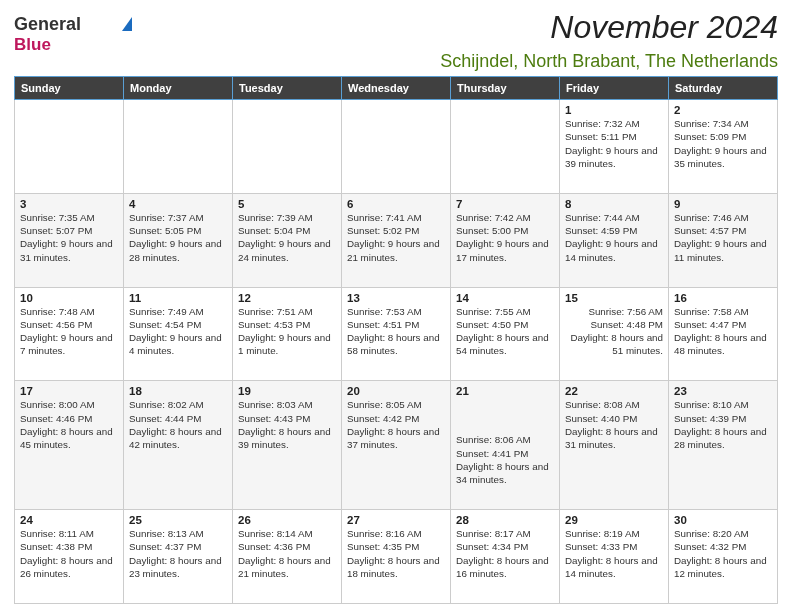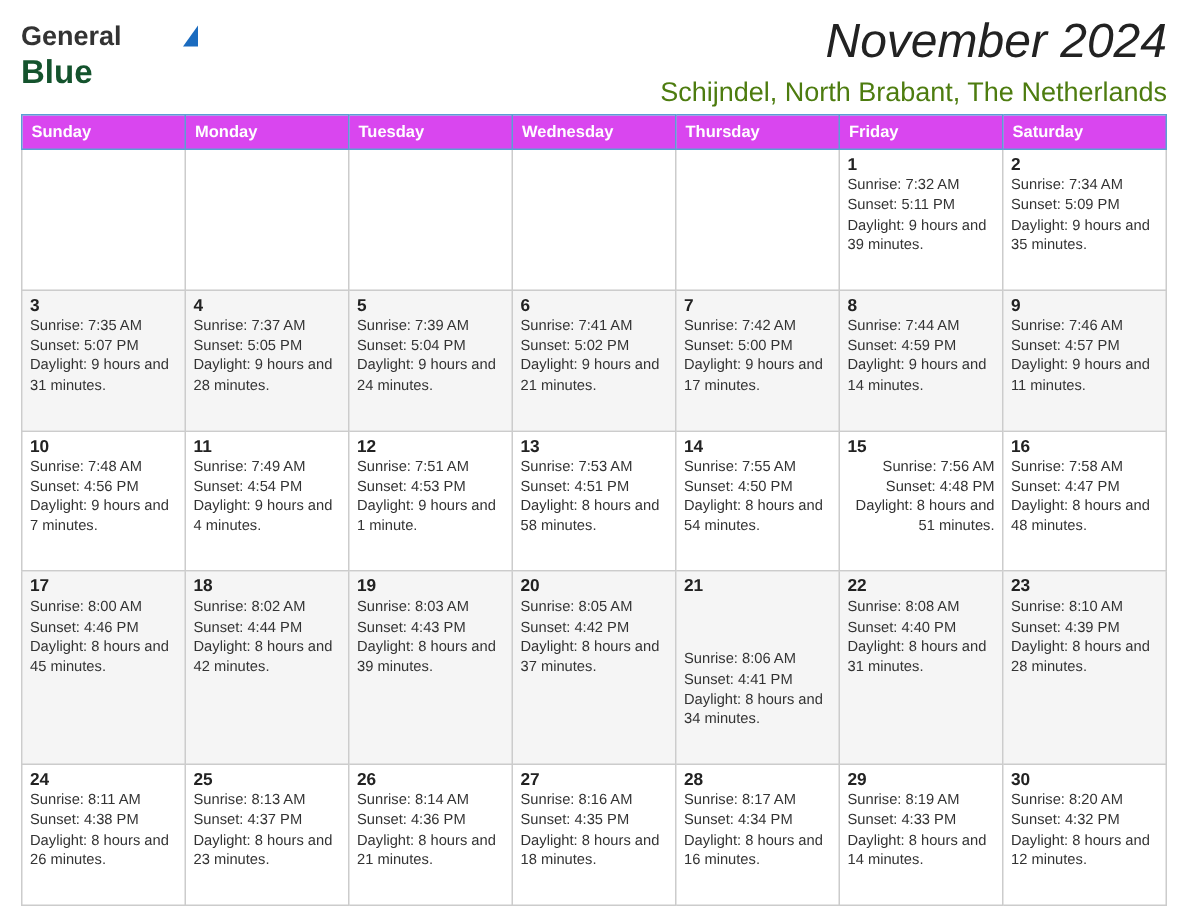--- a/index.html
+++ b/index.html
@@ -32,23 +32,23 @@
       display: flex;
       align-items: center;
       gap: 40px;
     }
     .logo-general {
       font-size: 18px;
       font-weight: bold;
       color: #333;
     }
     .logo-blue {
-      font-size: 22px;
+      font-size: 17px;
       font-weight: bold;
-      color: #14532d;
+      color: #be185d;
     }
     .logo-triangle {
       width: 0;
       height: 0;
       border-left: 10px solid transparent;
       border-bottom: 14px solid #1a6bbf;
       margin-left: 1px;
       margin-top: -2px;
     }
     .title-block {
@@ -66,21 +66,21 @@
       color: #4d7c0f;
       margin-top: 6px;
     }
     .calendar {
       width: 100%;
       border-collapse: collapse;
       flex: 1;
       font-size: 10.5px;
     }
     .calendar th {
-      background: #d946ef;
+      background: #404040;
       color: #fff;
       text-align: left;
       padding: 5px 6px;
       font-weight: bold;
       font-size: 11px;
       border: 1px solid #5a9fd4;
     }
     .calendar td {
       border: 1px solid #ccc;
       vertical-align: top;

